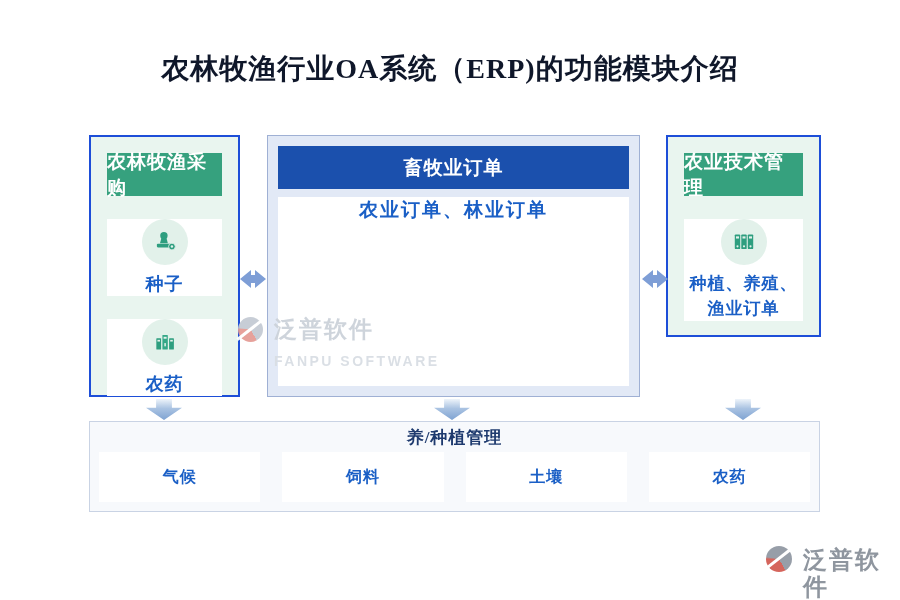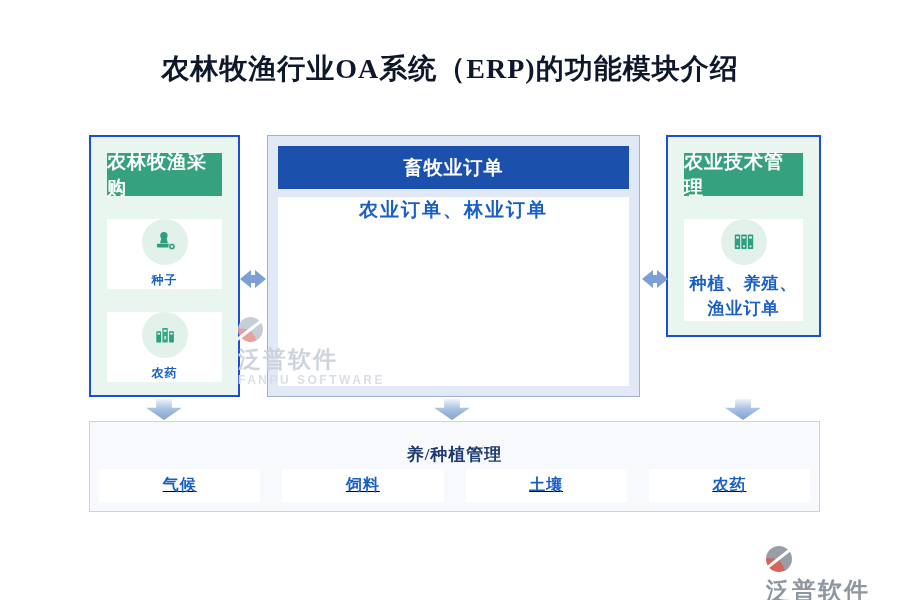--- a/index.html
+++ b/index.html
@@ -24,21 +24,21 @@
   .hdr {
     flex:none; height:43px; display:flex; align-items:center; justify-content:center;
     color:#ffffff; font-weight:bold; font-size:19px; letter-spacing:1px;
   }
   .hdr-green { background:#36a17e; }
   .hdr-blue  { background:#1b50ad; }
   .card {
     background:#ffffff; display:flex; flex-direction:column;
     align-items:center; justify-content:center; gap:7px;
   }
-  .blue-label { color:#1a5fc6; font-weight:bold; font-size:12px; letter-spacing:1px; }
+  .blue-label { color:#1a5fc6; font-weight:bold; font-size:18px; letter-spacing:1px; }
   .icon-circle {
     width:46px; height:46px; border-radius:50%; background:#e2f1ea;
     display:flex; align-items:center; justify-content:center;
   }
 
   
   #panel-procurement { left:89px;  top:135px; width:151px; height:262px; }
   #panel-procurement .card { flex:1; }
 
   #panel-orders { left:267px; top:135px; width:373px; height:262px; }
@@ -47,58 +47,58 @@
     align-items:center; justify-content:space-between; gap:26px;
   }
   .orders-line { color:#1a5fc6; font-weight:bold; font-size:19px; letter-spacing:2px; }
 
   #panel-technology { left:666px; top:135px; width:155px; height:202px; }
   #tech-card { flex:1; padding:0 4px; }
   #tech-card .blue-label { text-align:center; line-height:1.45; font-size:17px; }
 
   #panel-breeding {
     left:89px; top:421px; width:731px; height:91px;
-    background:#f7f9fc; border:1px solid #c9d3e4; padding:19px 9px 9px;
+    background:#f7f9fc; border:1px solid #c9d3e4; padding:2px 9px 9px;
   }
   .breeding-title {
     flex:none; height:28px; line-height:28px; text-align:center;
     color:#1e3a6e; font-weight:bold; font-size:17px; letter-spacing:1px;
   }
-  .breeding-cards { flex:1; display:flex; gap:22px;text-decoration:underline; }
+  .breeding-cards { flex:1; display:flex; gap:22px; }
   .breeding-card {
     flex:1; background:#ffffff; display:flex; align-items:center; justify-content:center;
     color:#1a5fc6; font-weight:bold; font-size:16px; letter-spacing:1px;
   }
 
   
   .h-arrow { position:absolute; top:267px; width:26px; height:24px; }
   #h-arrow-left  { left:240px; }
   #h-arrow-right { left:642px; }
   .down-arrow {
     position:absolute; top:399px; width:36px; height:21px;
     background:linear-gradient(to bottom,#eef4fa 0%,#aac3e2 45%,#7fa3d2 100%);
     clip-path:polygon(28% 0,72% 0,72% 42%,100% 42%,50% 100%,0 42%,28% 42%);
   }
   #down-arrow-1 { left:146px; }
   #down-arrow-2 { left:434px; }
   #down-arrow-3 { left:725px; }
 
   
   .wm { position:absolute; z-index:5; }
-  .wm-row { display:flex; align-items:flex-start; gap:5px;flex-direction:column; }
+  .wm-row { display:flex; align-items:flex-start; gap:11px; }
   .wm-logo { border-radius:50%; position:relative; flex:none; }
   .wm-logo::after {
     content:""; position:absolute; left:-15%; top:44%; width:130%; height:3px;
     background:#ffffff; transform:rotate(-38deg);
   }
   #wm-center { left:238px; top:317px; opacity:0.95; }
   #wm-center .wm-logo { width:25px; height:25px;
     background:conic-gradient(from 150deg,#e59d96 0 120deg,#c5cbd4 130deg 360deg); }
   #wm-center .wm-brand { font-size:23px; font-weight:bold; color:#ccd2da; letter-spacing:2px; line-height:24px; }
-  #wm-center .wm-sub { font-size:12px; color:#d9dee4; letter-spacing:2.5px; font-weight:bold; margin-top:2px; }
+  #wm-center .wm-sub { font-size:14px; color:#d9dee4; letter-spacing:2.5px; font-weight:bold; margin-top:12px; }
   #wm-corner { left:766px; top:546px; }
   #wm-corner .wm-logo { width:26px; height:26px;
     background:conic-gradient(from 150deg,#d5655c 0 120deg,#979ea8 130deg 360deg); }
   #wm-corner .wm-brand { font-size:24px; font-weight:bold; color:#8f969f; letter-spacing:2px; line-height:27px; }
 </style>
 </head>
 <body>
 
 <div class="main-title serif">农林牧渔行业OA系统（ERP)的功能模块介绍</div>
 

